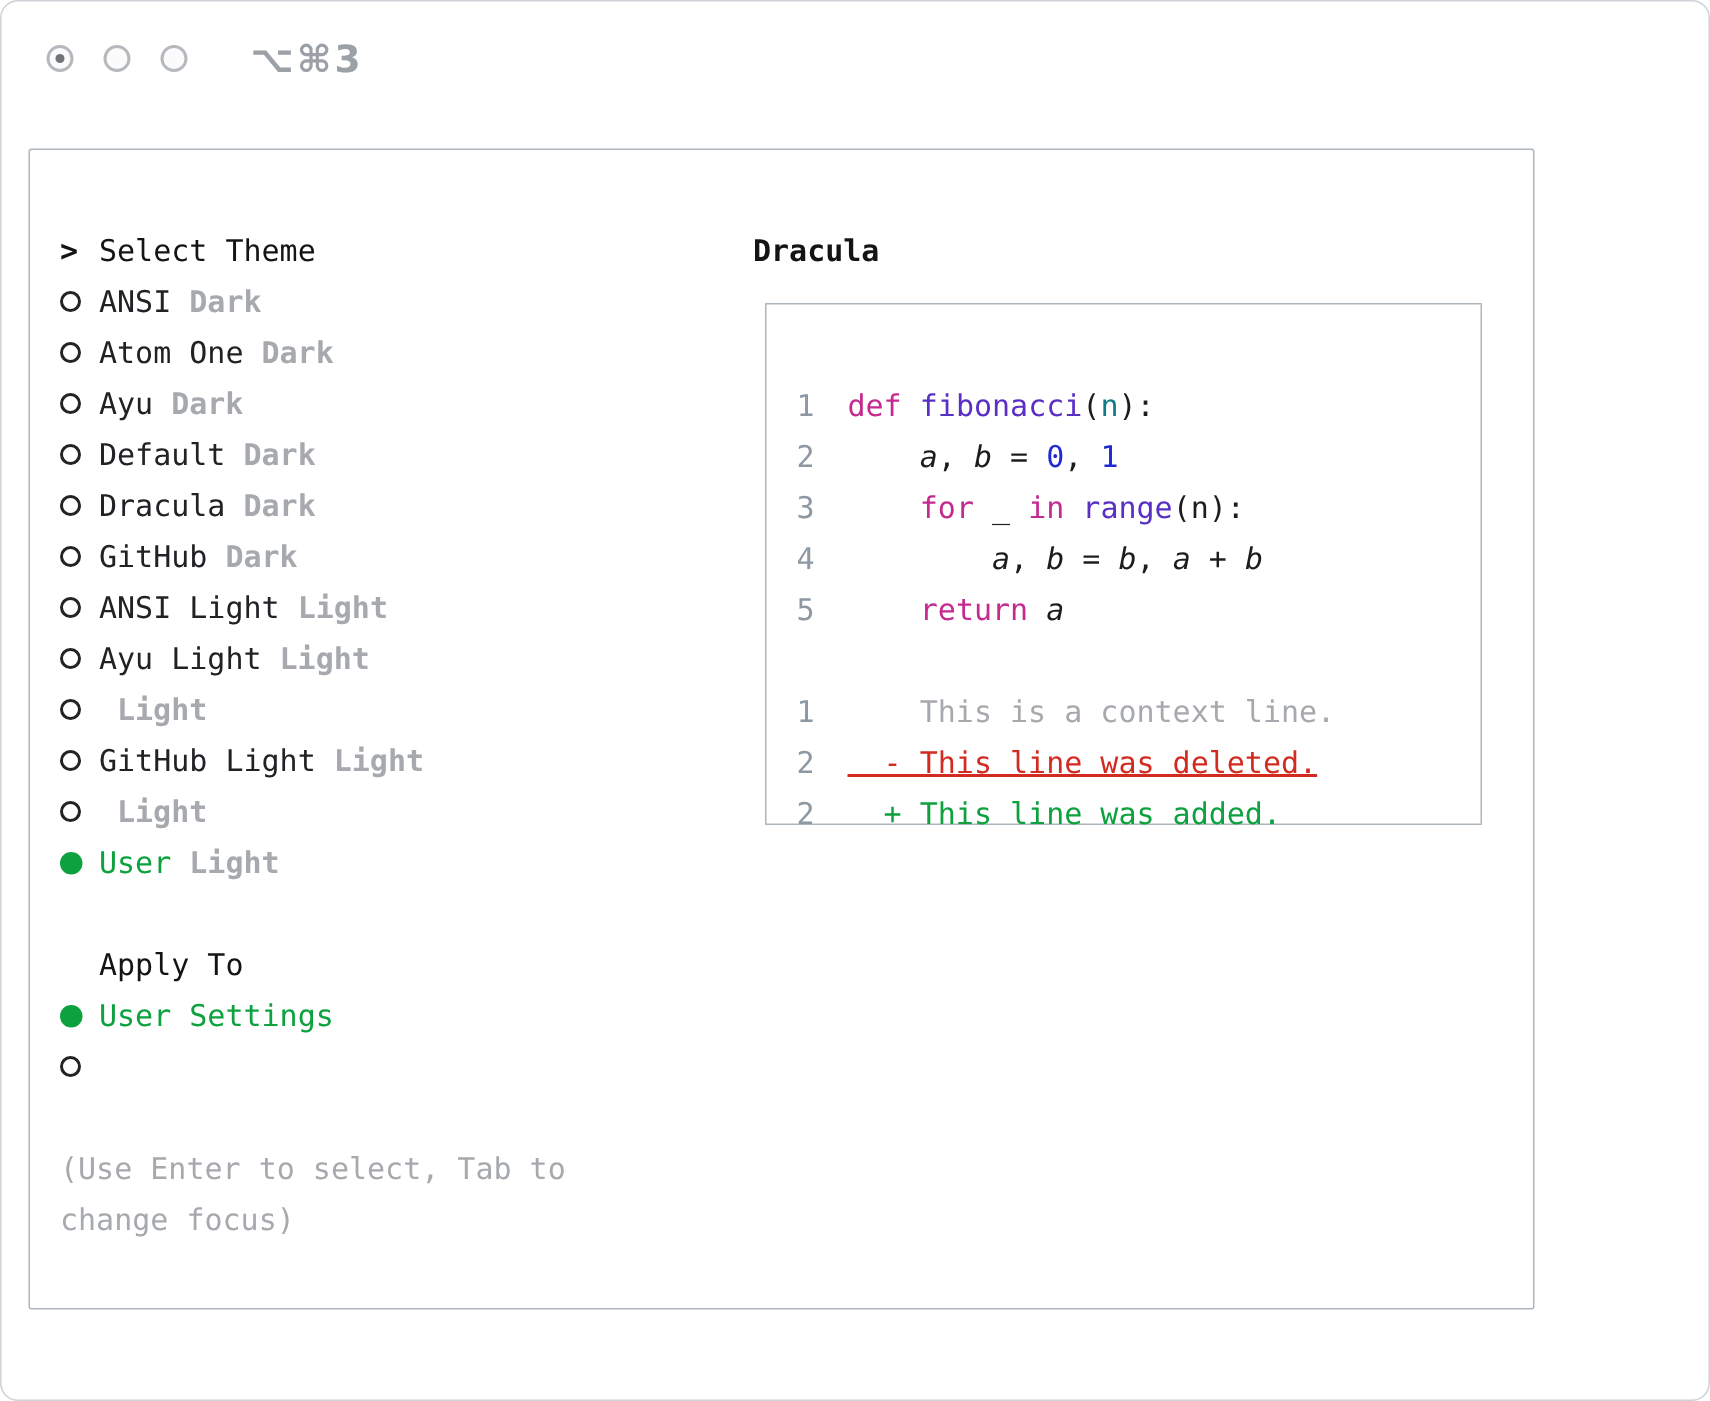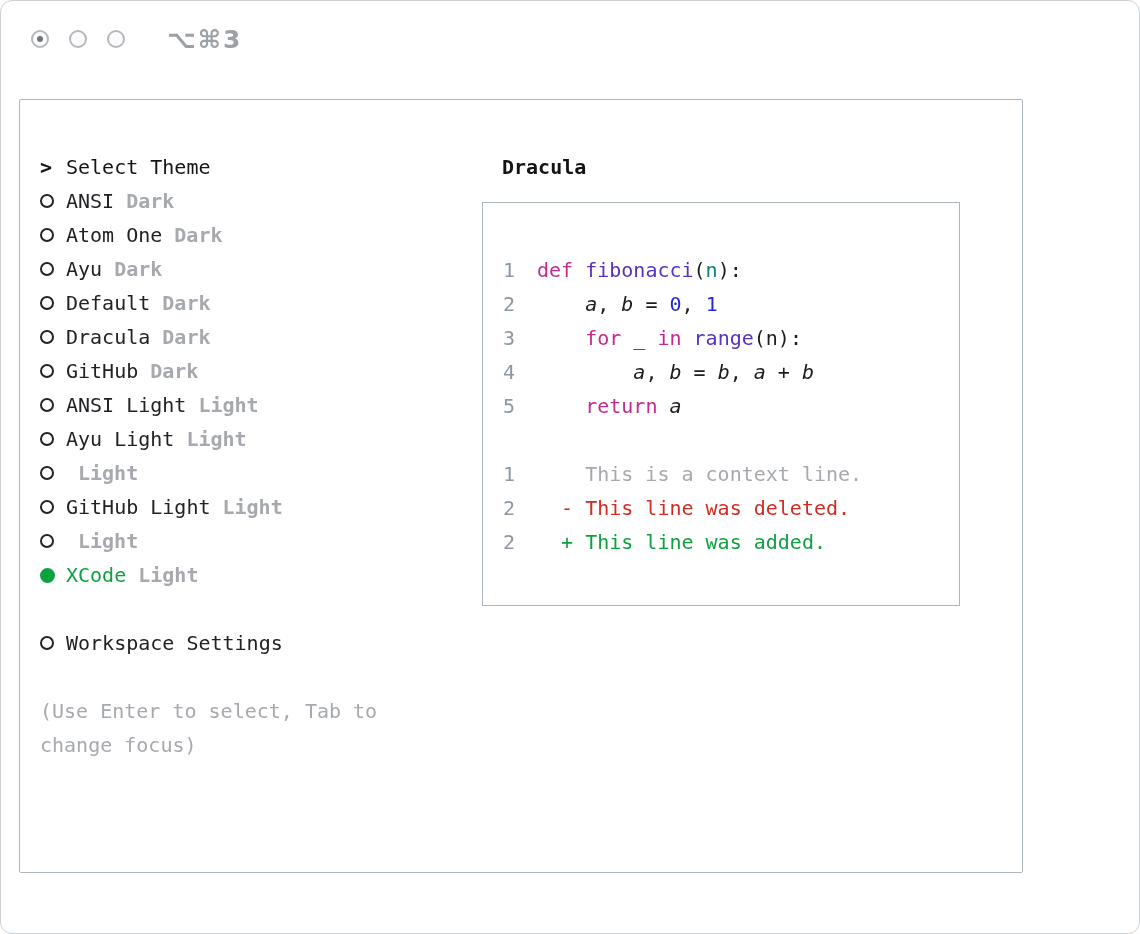--- a/index.html
+++ b/index.html
@@ -61,40 +61,40 @@
   .spacer { height: 34px; }
   .hint { color: var(--muted); }
 
   
   .preview-label {
     position: absolute; left: 482px; top: 50px;
     height: 34px; line-height: 34px;
     font-size: 20px; font-weight: 700; color: #141416;
   }
   .preview-box {
-    position: absolute; left: 462px; top: 102px;
-    width: 478px; height: 404px; box-sizing: border-box;
+    position: absolute; left: 490px; top: 102px;
+    width: 478px; height: 348px; box-sizing: border-box;
     border: 1.5px solid #aeb6bd;
     background: #ffffff;
   }
   .code {
     padding: 50px 0 0 20px;
     font-size: 20px; line-height: 34px;
     white-space: pre;
   }
   .code-line { height: 34px; }
   .ln { display: inline-block; width: 34px; color: var(--line-number); }
   .tok-keyword  { color: var(--keyword); }
   .tok-function { color: var(--function); }
   .tok-number   { color: var(--number); }
   .tok-param    { color: var(--param); }
   .tok-plain    { color: var(--plain); }
   .tok-var      { color: var(--plain); font-style: italic; }
   .tok-context  { color: var(--muted); }
-  .tok-deleted  { color: var(--deleted-red); }
+  .tok-deleted  { color: var(--deleted-red); text-decoration: underline; }
   .tok-added    { color: var(--added-green); }
 </style>
 </head>
 <body>
 
 <div class="window">
 
   <div class="traffic">
     <button class="tl">
         <span class="dot"></span>
@@ -117,28 +117,33 @@
           <div class="row"><span class="icon-cell"><span class="radio"></span></span><span class="theme-name">Atom One</span><span class="variant">Dark</span></div>
           <div class="row"><span class="icon-cell"><span class="radio"></span></span><span class="theme-name">Ayu</span><span class="variant">Dark</span></div>
           <div class="row"><span class="icon-cell"><span class="radio"></span></span><span class="theme-name">Default</span><span class="variant">Dark</span></div>
           <div class="row"><span class="icon-cell"><span class="radio"></span></span><span class="theme-name">Dracula</span><span class="variant">Dark</span></div>
           <div class="row"><span class="icon-cell"><span class="radio"></span></span><span class="theme-name">GitHub</span><span class="variant">Dark</span></div>
           <div class="row"><span class="icon-cell"><span class="radio"></span></span><span class="theme-name">ANSI Light</span><span class="variant">Light</span></div>
           <div class="row"><span class="icon-cell"><span class="radio"></span></span><span class="theme-name">Ayu Light</span><span class="variant">Light</span></div>
           <div class="row"><span class="icon-cell"><span class="radio"></span></span><span class="variant">Light</span></div>
           <div class="row"><span class="icon-cell"><span class="radio"></span></span><span class="theme-name">GitHub Light</span><span class="variant">Light</span></div>
           <div class="row"><span class="icon-cell"><span class="radio"></span></span><span class="variant">Light</span></div>
-          <div class="row"><span class="icon-cell"><span class="radio sel"></span></span><span class="theme-name sel-text">XCode</span><span class="variant">Light</span></div>
+          <div class="row"><span class="icon-cell"><span class="radio sel"></span></span><span class="theme-name sel-text">User</span><span class="variant">Light</span></div>
         </div>
 
       <div class="spacer"></div>
 
+      <div class="row">
+        <span class="icon-cell"></span>
+        <span class="title">Apply To</span>
+      </div>
 
       <div id="apply-list">
-          <div class="row"><span class="icon-cell"><span class="radio"></span></span><span class="opt-name">Workspace Settings</span></div>
+          <div class="row"><span class="icon-cell"><span class="radio sel"></span></span><span class="opt-name sel-text">User Settings</span></div>
+          <div class="row"><span class="icon-cell"><span class="radio"></span></span></div>
         </div>
 
       <div class="spacer"></div>
 
       <div class="row hint">(Use Enter to select, Tab to</div>
       <div class="row hint">change focus)</div>
     </div>
 
     <div class="preview-label">Dracula</div>
 

